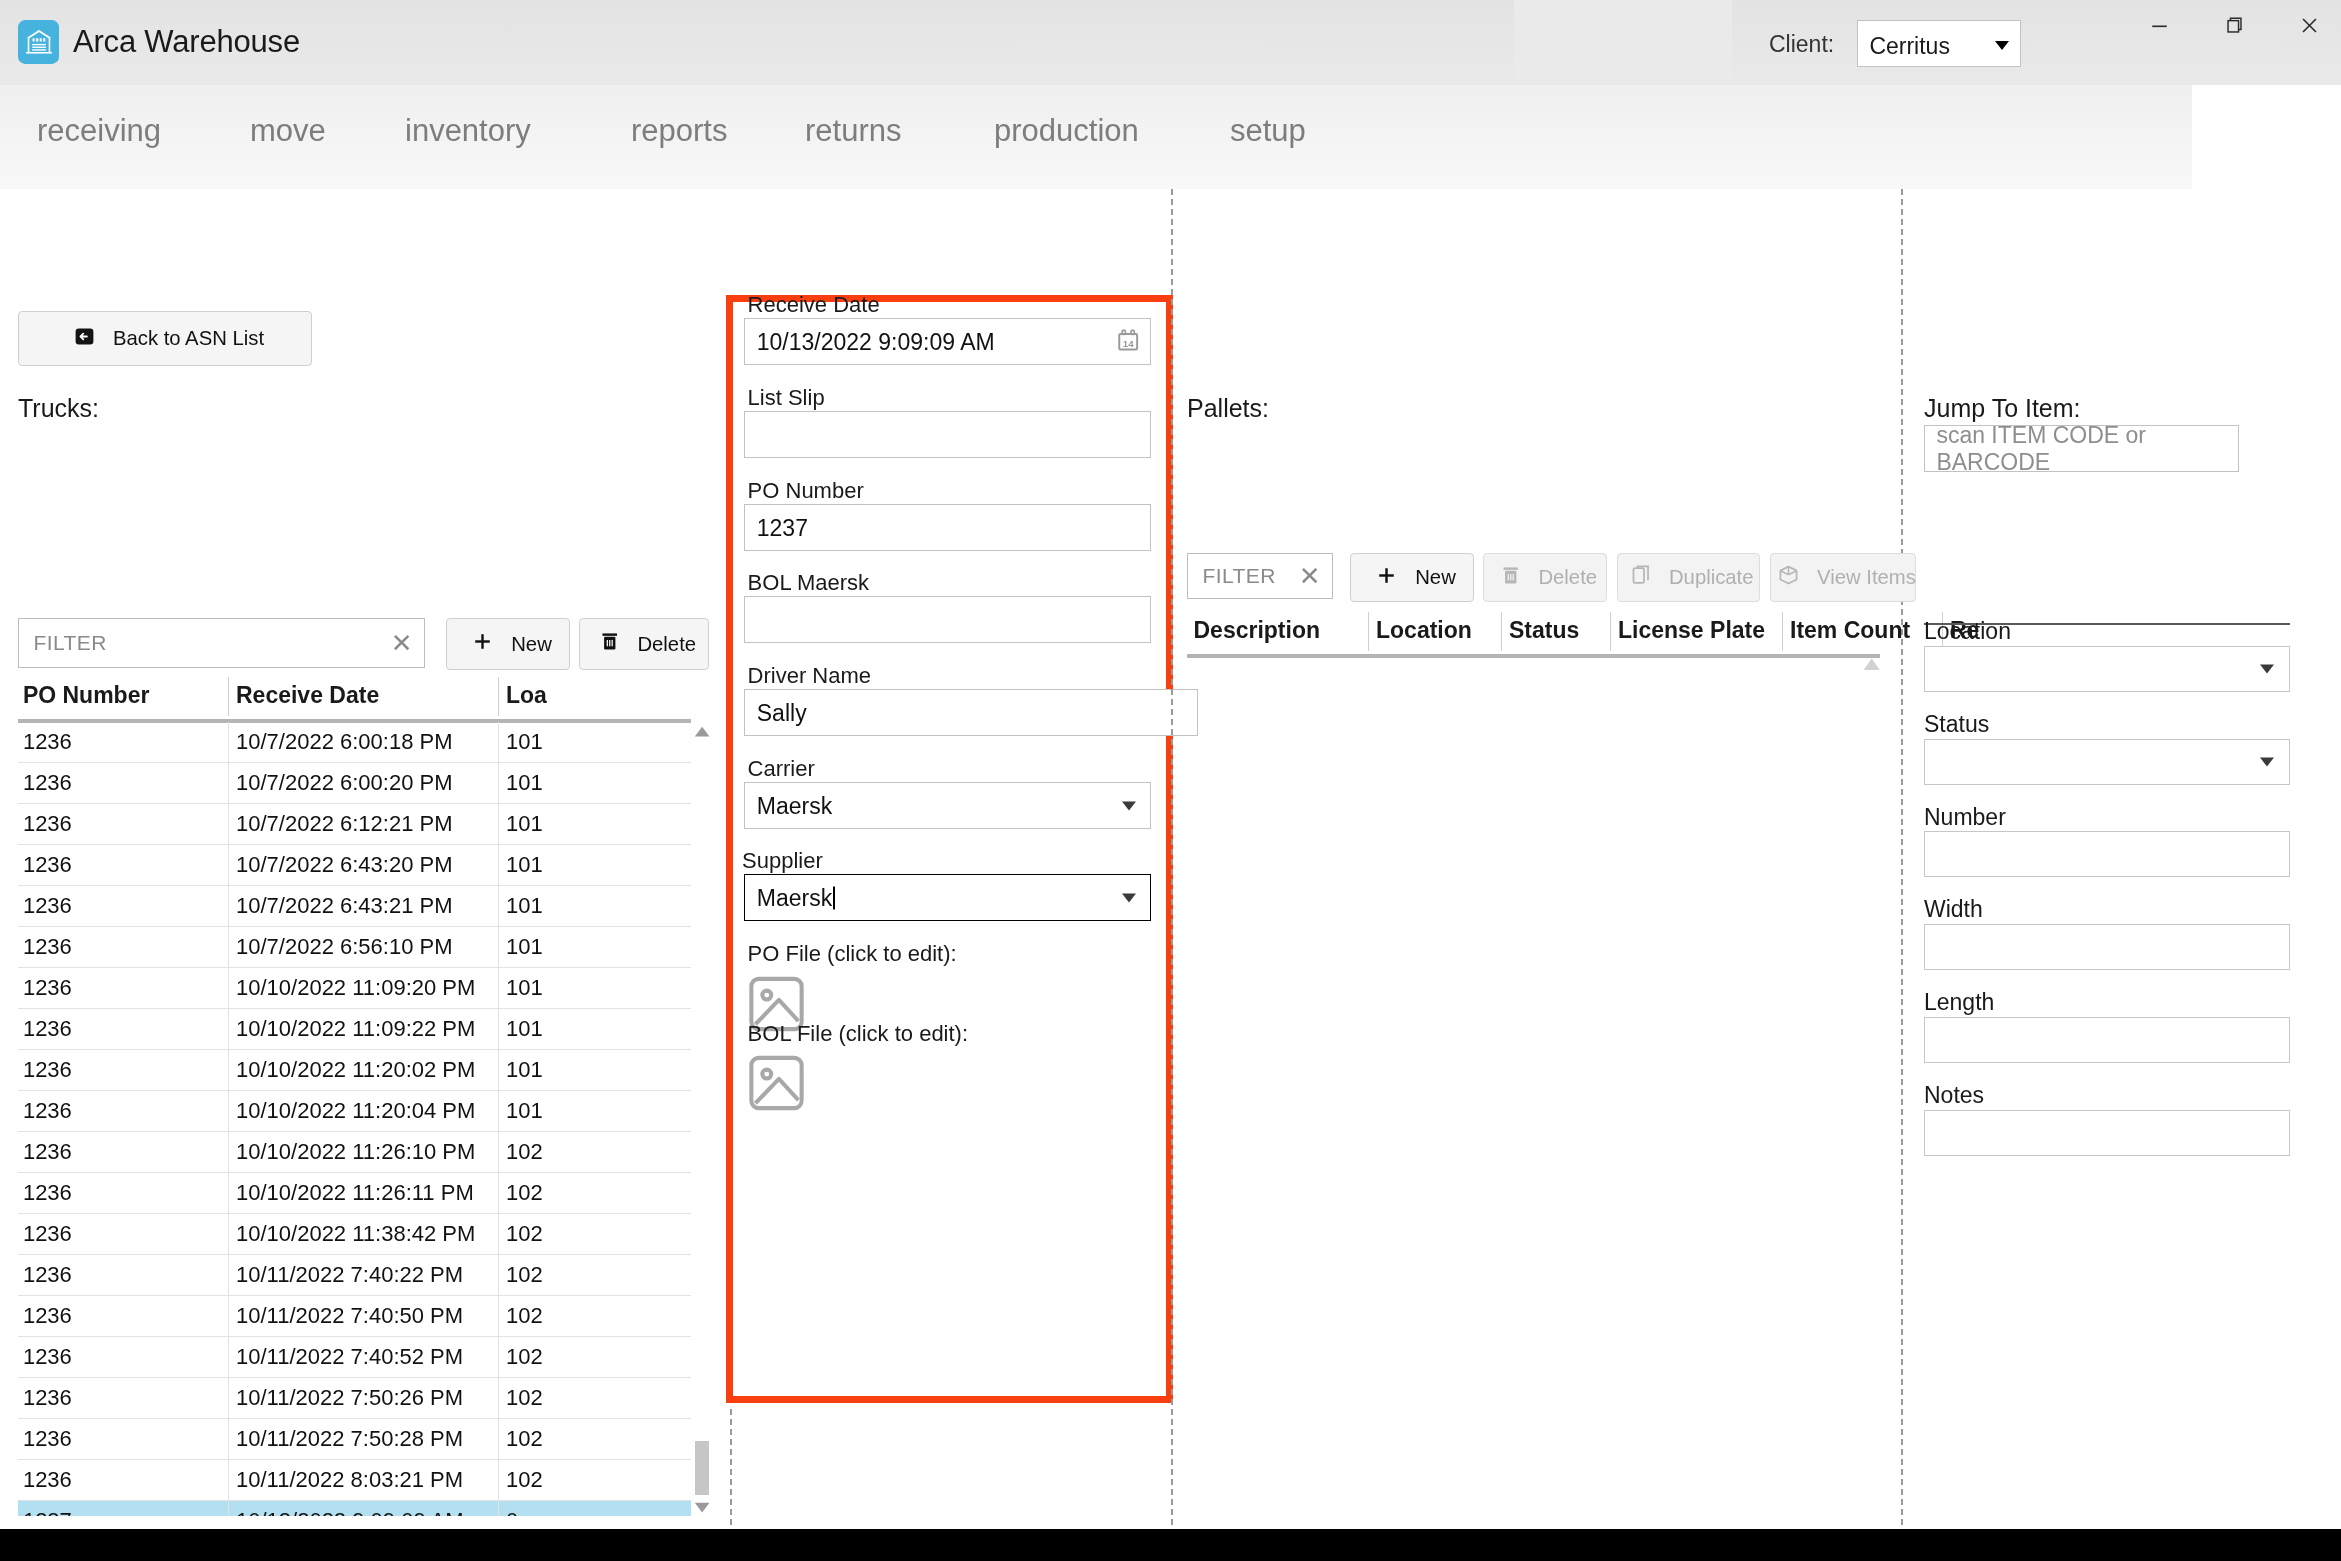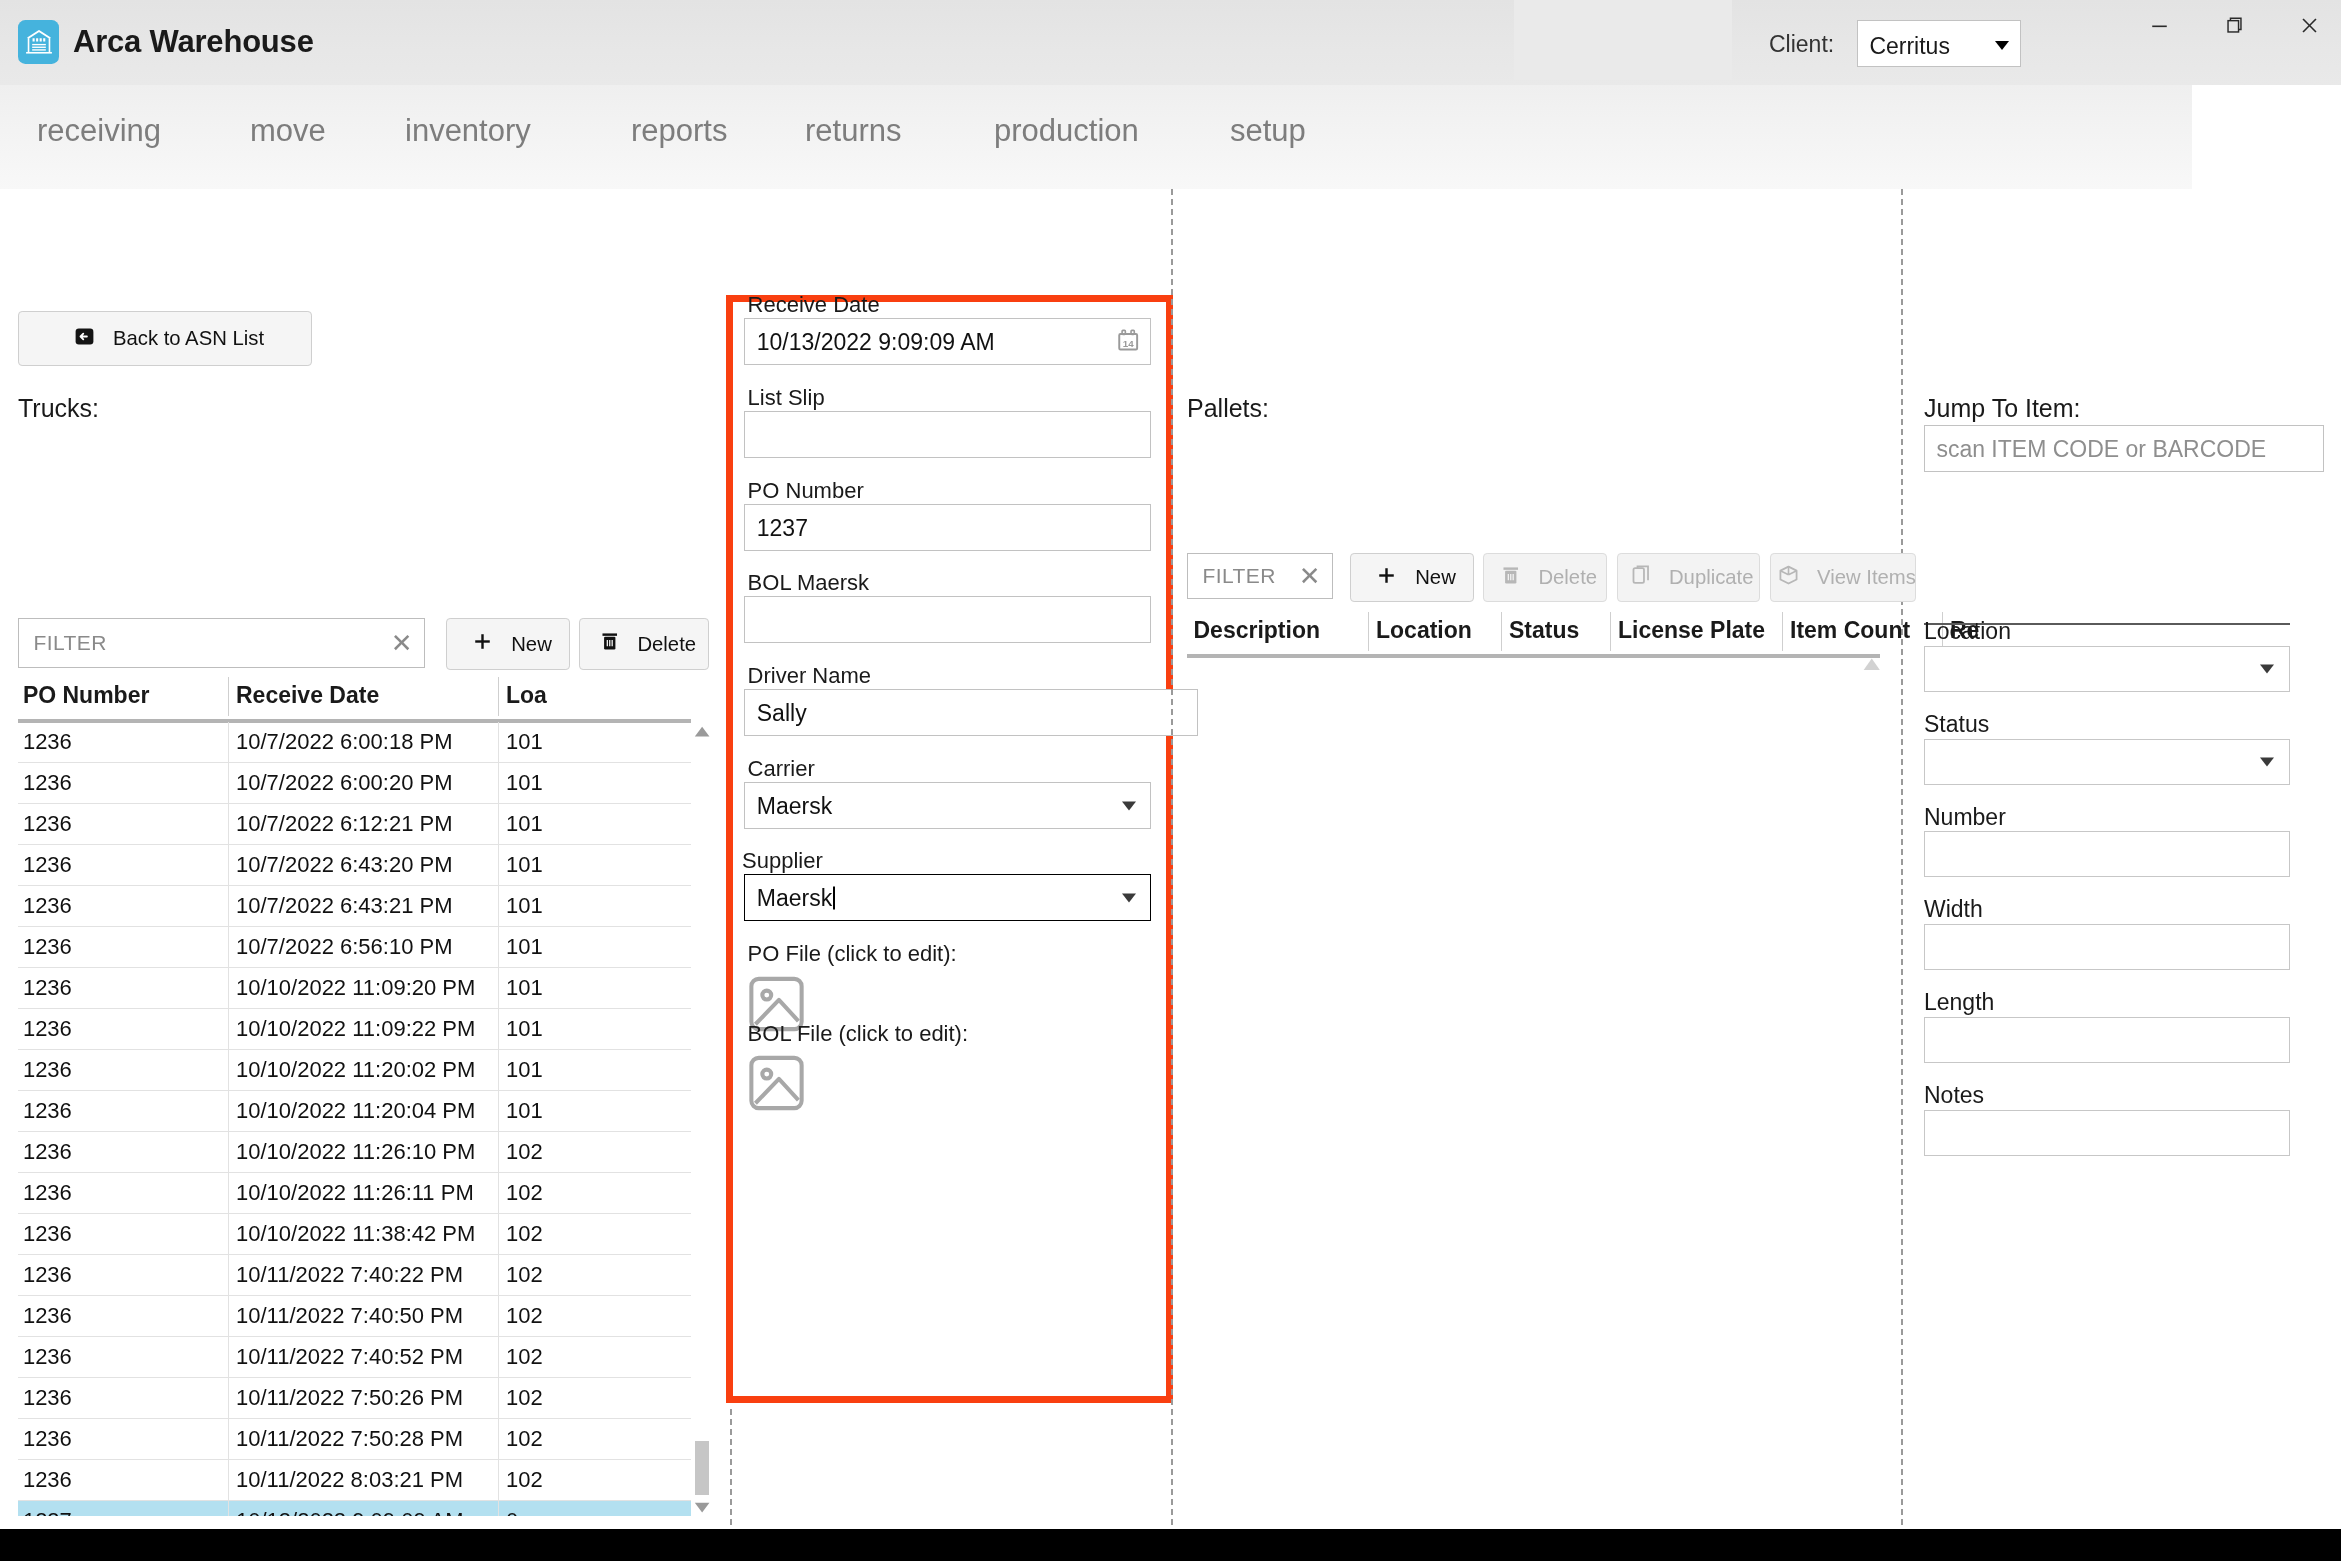--- a/index.html
+++ b/index.html
@@ -20,21 +20,21 @@
     position: absolute; left: 1514px; top: 0px; width: 218px; height: 80px;
     background: #eaeaea;
   }
   .app-logo {
     position: absolute; left: 18px; top: 19.5px; width: 41px; height: 44px;
     background: #45b3dd; border-radius: 7.3px;
     display: flex; align-items: center; justify-content: center;
   }
   .app-title {
     position: absolute; left: 73px; top: 24.4px;
-    font-size: 31px; color: #1a1a1a; letter-spacing: -0.2px; font-weight: bold;
+    font-size: 31px; color: #1a1a1a; letter-spacing: -0.2px;
   }
   .client-label {
     position: absolute; left: 1769px; top: 31px;
     font-size: 23px; color: #333;
   }
   .client-select {
     position: absolute; left: 1857px; top: 20.3px; width: 164px; height: 47px;
     background: #ffffff; border: 0.8px solid #c2c2c2;
   }
   .client-select-value {
@@ -184,21 +184,21 @@
     position: absolute; left: 1187px; top: 423px; width: 693px; height: 46px;
     border-bottom: 4.1px solid #b4b4b4;
   }
   .p-th { position: absolute; top: 4.9px; font-size: 23px; font-weight: bold; color: #1a1a1a; white-space: nowrap; }
   .p-thdiv { position: absolute; top: 0; width: 0.8px; height: 39px; background: #cfcfcf; }
 
   .p-vscroll { position: absolute; left: 1862px; top: 468px; width: 19.5px; height: 896px; }
 
   
   .jump-label { position: absolute; left: 1924px; top: 205px; font-size: 25px; color: #1a1a1a; }
-  .jump-input { position: absolute; left: 1924px; top: 236px; width: 400px; height: 47px; background: #fff; border: 0.8px solid #c2c2c2; }
+  .jump-input { position: absolute; left: 1924px; top: 236px; width: 315px; height: 47px; background: #fff; border: 0.8px solid #c2c2c2; }
   .jump-ph { position: absolute; left: 11.4px; top: 50%; transform: translateY(-50%); font-size: 23px; color: #8e8e8e; }
   .hr-sep { position: absolute; left: 1924px; top: 434px; width: 366px; height: 1.6px; background: #5a5a5a; }
 
   .r-label { position: absolute; left: 1924px; font-size: 23px; color: #1a1a1a; }
   .r-input { position: absolute; left: 1924px; width: 366px; height: 46px; background: #fff; border: 0.8px solid #c7c7c7; }
   .bottom-bar { position: absolute; left: 0; top: 1529px; width: 2342px; height: 33px; background: #000; }
 </style>
 </head>
 <body>
 

